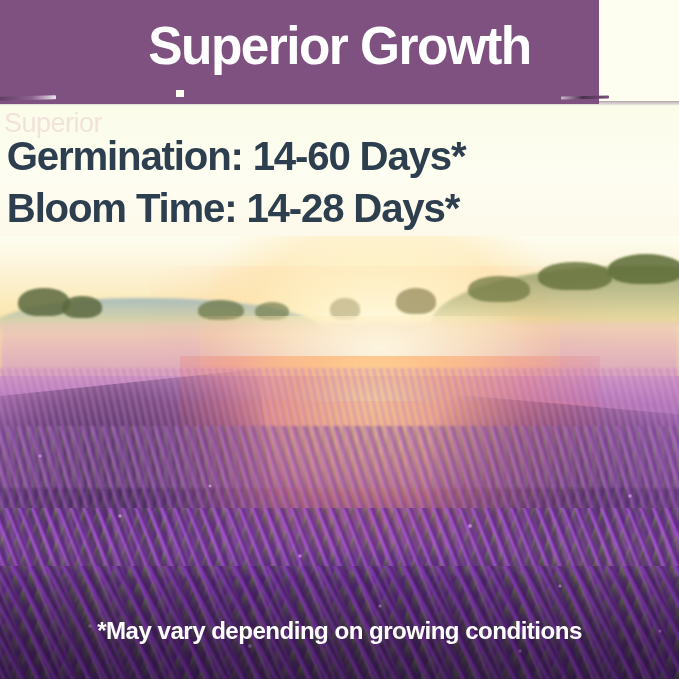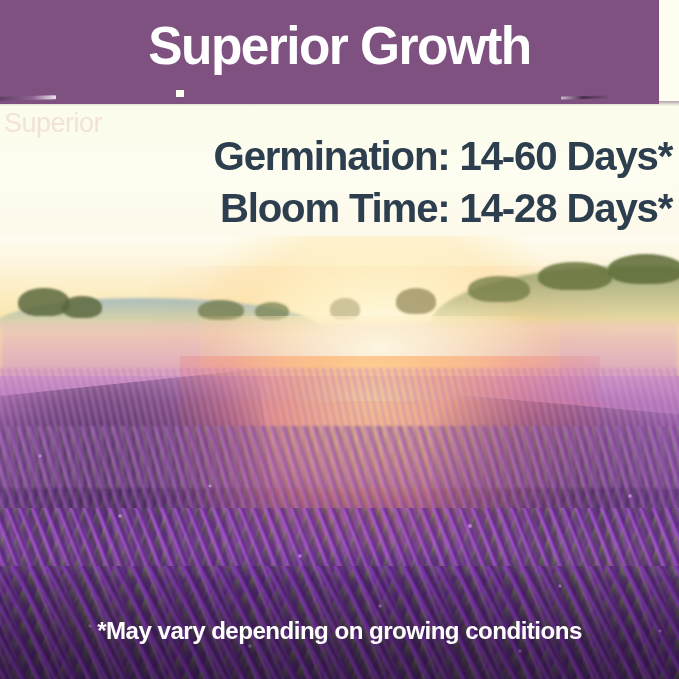--- a/index.html
+++ b/index.html
@@ -17,21 +17,21 @@
     height: 679px;
     overflow: hidden;
     background: #fdfdf0;
   }
 
   
   .banner {
     position: absolute;
     left: 0;
     top: 0;
-    width: 659px;
+    width: 599px;
     height: 104px;
     background: #7f5180;
     z-index: 5;
   }
   .banner-title {
     position: absolute;
     left: 0;
     top: 16px;
     width: 679px;
     text-align: center;
@@ -108,21 +108,21 @@
     white-space: nowrap;
     z-index: 3;
     pointer-events: none;
   }
 
   .spec-block {
     position: absolute;
     left: 0;
     top: 130px;
     width: 679px;
-    text-align: right;
+    text-align: left;
     z-index: 4;
   }
   .spec-line {
     color: #2d3e4f;
     font-family: "Liberation Sans", sans-serif;
     font-size: 41px;
     font-weight: bold;
     letter-spacing: -1.2px;
     line-height: 52px;
     white-space: nowrap;

